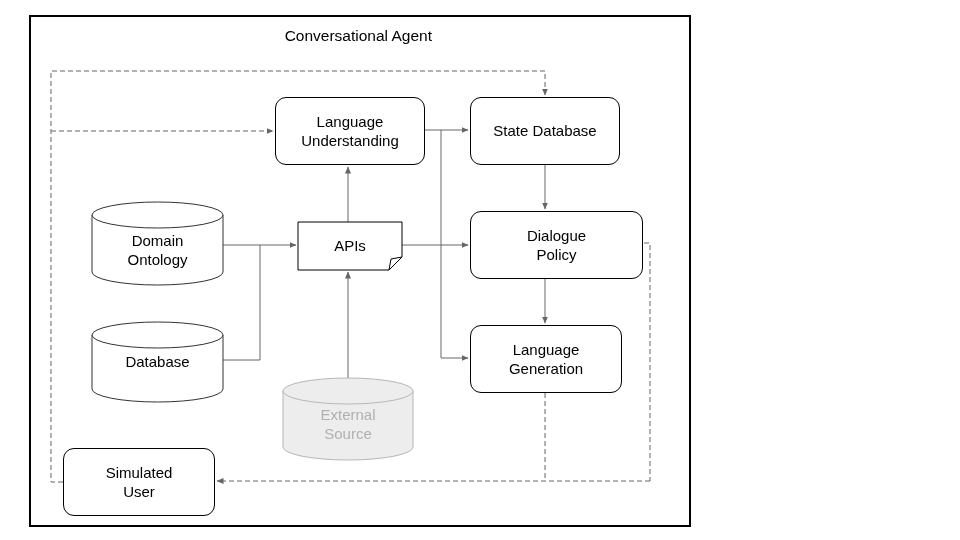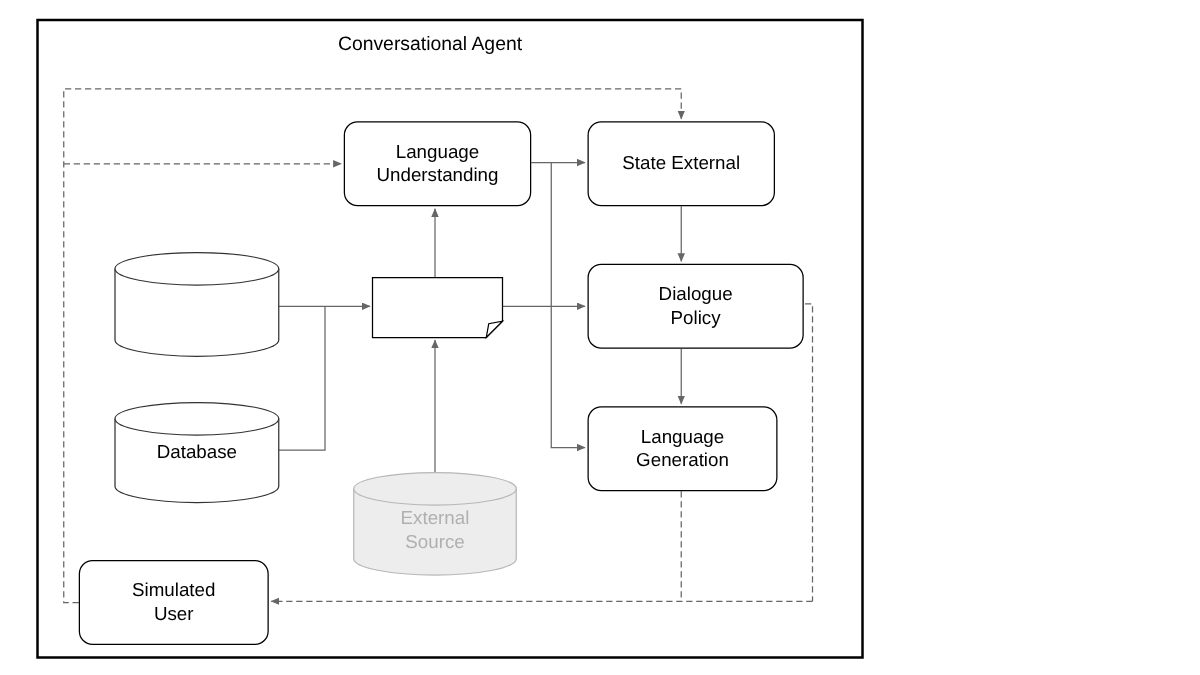--- a/index.html
+++ b/index.html
@@ -9,21 +9,21 @@
     --muted-fill:#ededed;
     --muted-stroke:#b7b7b7;
     --muted-text:#b0b0b0;
     --background:#ffffff;
   }
   *{margin:0;padding:0;box-sizing:border-box;}
   html,body{background:var(--background);}
   body{font-family:"Liberation Sans", sans-serif;color:var(--text);}
   .stage{position:relative;width:960px;height:540px;background:var(--background);overflow:hidden;}
   .frame{position:absolute;left:29px;top:15px;width:662px;height:512px;border:2px solid #000;background:transparent;}
-  .diagram-title{position:absolute;left:244px;top:27px;width:200px;text-align:center;font-size:15.5px;color:var(--text);white-space:nowrap;}
+  .diagram-title{position:absolute;left:232px;top:27px;width:200px;text-align:right;font-size:15.5px;color:var(--text);white-space:nowrap;}
   svg.layer{position:absolute;left:0;top:0;width:960px;height:540px;}
   .connector{stroke:var(--line);stroke-width:1;fill:none;}
   .connector.dashed{stroke-dasharray:5 3;}
   .arrowhead{fill:var(--line);stroke:none;}
   .shape{fill:#ffffff;stroke:#333333;stroke-width:1;}
   .shape.doc{stroke:var(--box-border);}
   .shape.muted{fill:var(--muted-fill);stroke:var(--muted-stroke);}
   .node{position:absolute;display:flex;align-items:center;justify-content:center;text-align:center;
         background:#fff;border:1px solid var(--box-border);border-radius:11px;
         font-size:15px;line-height:1.3;white-space:pre-line;}
@@ -85,32 +85,35 @@
       <path class="shape doc" d="M298 222 L402 222 L402 257 L389 270 L298 270 Z"></path>
       <path class="shape doc" d="M389 270 L391 259 L402 257 Z"></path>
     </g>
   </svg>
 
   <div class="node" style="left:275px;top:97px;width:150px;height:68px;">
     <span>Language
 Understanding</span>
   </div>
   <div class="node" style="left:470px;top:97px;width:150px;height:68px;">
-    <span>State External</span>
+    <span>State Database</span>
   </div>
   <div class="node" style="left:470px;top:211px;width:173px;height:68px;">
     <span>Dialogue
 Policy</span>
   </div>
   <div class="node" style="left:470px;top:325px;width:152px;height:68px;">
     <span>Language
 Generation</span>
   </div>
   <div class="node" style="left:63px;top:448px;width:152px;height:68px;">
     <span>Simulated
 User</span>
   </div>
 
+  <div class="shape-label" style="left:298px;top:222px;width:104px;height:48px;">APIs</div>
+  <div class="shape-label" style="left:92px;top:228px;width:131px;height:44px;">Domain
+Ontology</div>
   <div class="shape-label" style="left:92px;top:340px;width:131px;height:44px;text-align:center;">Database</div>
   <div class="shape-label muted" style="left:283px;top:402px;width:130px;height:44px;">External
 Source</div>
 
 </div>
 
 </body></html>

